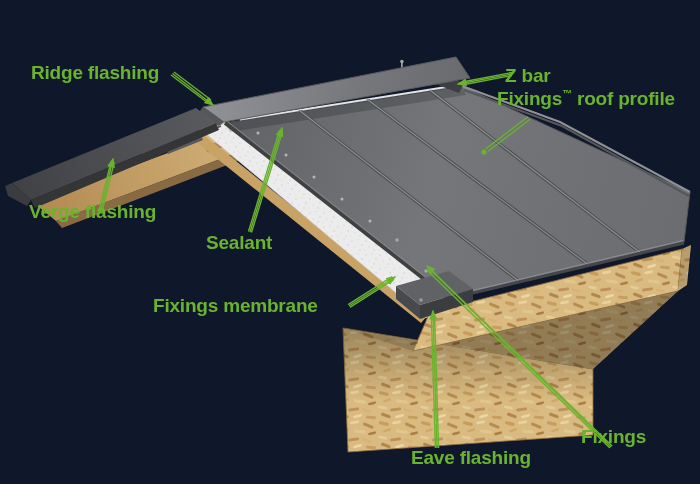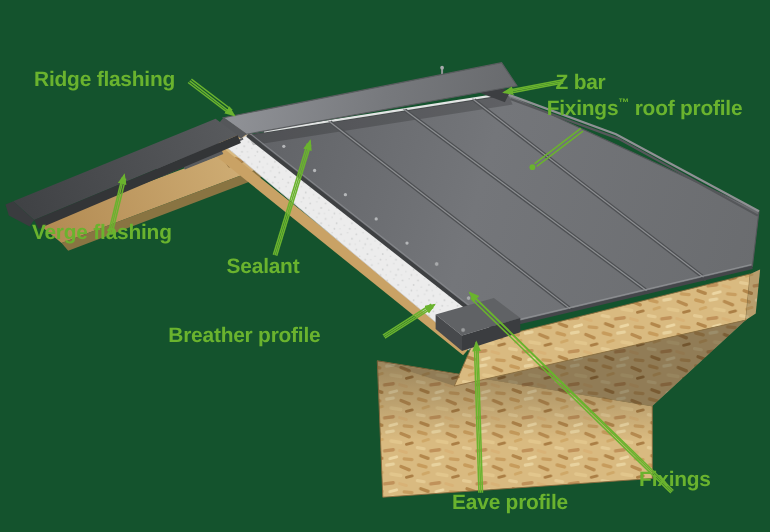--- a/index.html
+++ b/index.html
@@ -3,21 +3,21 @@
 <meta charset="utf-8">
 <style>
   :root{
     --label-green:#6ab32e;
     --panel-gray:#6f7174;
     --flashing-dark:#4b4d4f;
     --osb-tan:#d9ba80;
     --membrane-white:#ececec;
   }
   html,body{margin:0;padding:0;background:#fff;}
-  #stage{position:relative;width:700px;height:484px;background:#14532d;overflow:hidden;
+  #stage{position:relative;width:700px;height:484px;background:#0f172a;overflow:hidden;
          font-family:"Liberation Sans",sans-serif;}
   #scene{position:absolute;left:0;top:0;}
   .lbl{position:absolute;font:700 19px/1.1 "Liberation Sans",sans-serif;
        color:var(--label-green);white-space:nowrap;letter-spacing:-0.2px;}
   .lbl sup{font-size:10px;position:relative;top:-1px;font-weight:700;}
   .ldr{stroke:var(--label-green);stroke-width:1.4;fill:none;}
   .ln-fill{fill:var(--label-green);}
 </style>
 </head>
 <body>
@@ -196,17 +196,17 @@
       <line class="ldr" x1="611" y1="447" x2="427" y2="266" marker-end="url(#ah)"></line>
     </g>
   </g>
 </svg>
 
 <div class="lbl" style="left:31px;top:63px"><span>Ridge flashing</span></div>
 <div class="lbl" style="left:505px;top:66px"><span>Z bar</span></div>
 <div class="lbl" style="left:497px;top:89px"><span>Fixings</span><sup>™</sup><span> roof profile</span></div>
 <div class="lbl" style="left:206px;top:233px"><span>Sealant</span></div>
 <div class="lbl" style="left:29px;top:202px"><span>Verge flashing</span></div>
-<div class="lbl" style="left:153px;top:296px"><span>Breather profile</span></div>
-<div class="lbl" style="left:411px;top:448px"><span>Eave profile</span></div>
+<div class="lbl" style="left:153px;top:296px"><span>Fixings membrane</span></div>
+<div class="lbl" style="left:411px;top:448px"><span>Eave flashing</span></div>
 <div class="lbl" style="left:581px;top:427px"><span>Fixings</span></div>
 
 </div>
 
 </body></html>

